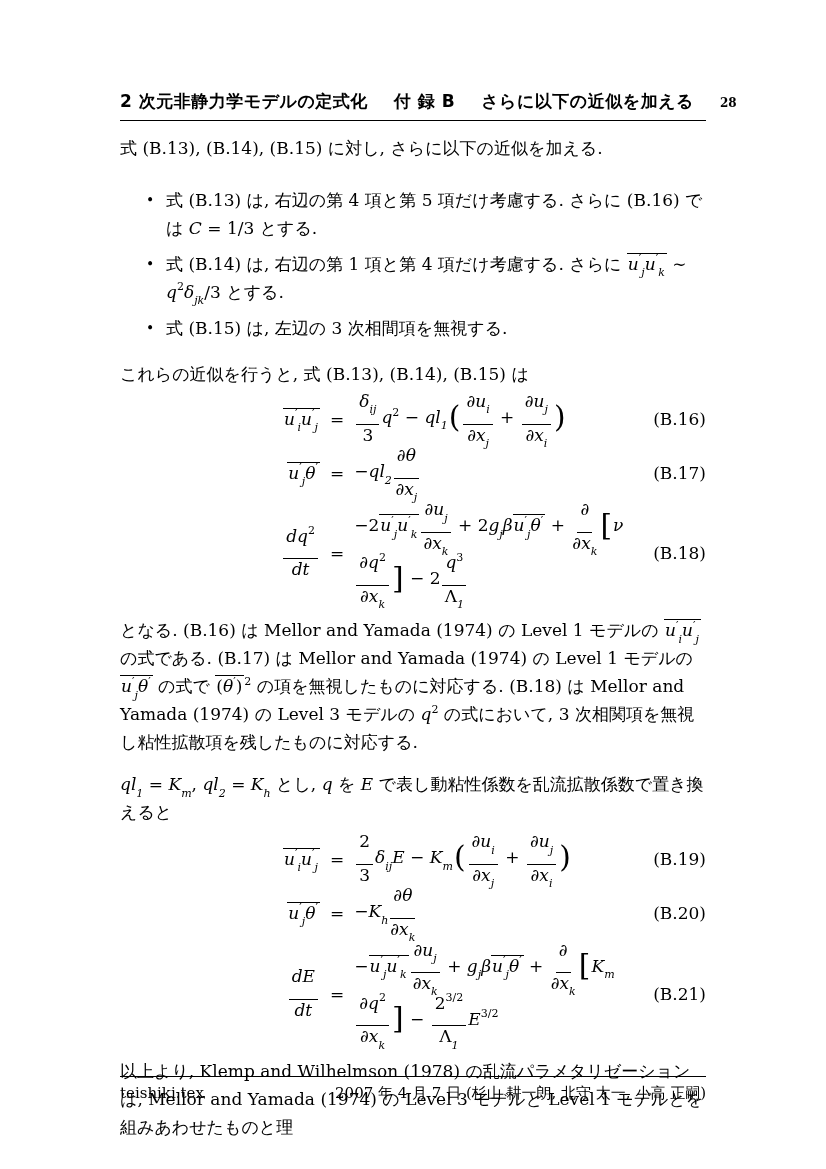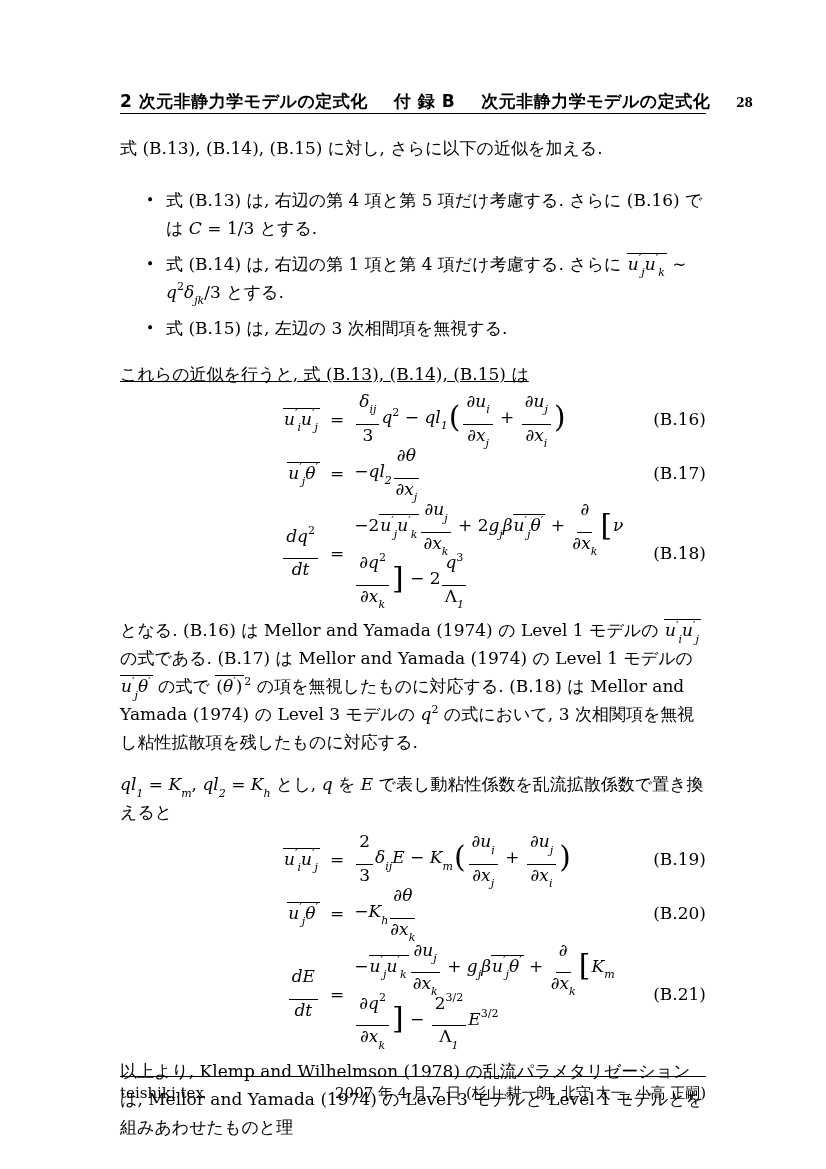--- a/index.html
+++ b/index.html
@@ -7,30 +7,30 @@
     width:826px;height:1169px;position:relative;
     font-family:"DejaVu Serif","Liberation Serif",serif;
     color:#000;font-size:17px;
   }
   .page{position:absolute;inset:0;width:826px;height:1169px;background:#fff;overflow:hidden;}
 
   
   .header{
     position:absolute;left:120px;width:586px;top:90px;
     display:flex;align-items:baseline;gap:26px;
-    border-bottom:1.5px solid #000;
+    border-bottom:1.5px solid #000;padding-bottom:7px;
   }
   .ht{font-family:"DejaVu Sans","Liberation Sans",sans-serif;font-weight:bold;font-size:17px;letter-spacing:0.5px;white-space:nowrap;}
   .hp{margin-left:auto;font-weight:bold;font-size:12px;}
 
   
   .content{position:absolute;left:120px;width:586px;top:134px;line-height:28px;}
   .para{margin:0;}
   .mb12{margin-bottom:12px;} .mb20{margin-bottom:24px;}
-  .mb8{text-decoration:underline;} .mb14{margin-bottom:14px;} .mb6{margin-bottom:6px;} .mb16{margin-bottom:16px;}
+  .mb8{} .mb14{margin-bottom:14px;} .mb6{margin-bottom:6px;} .mb16{margin-bottom:16px;}
 
   
   .bullets{margin:0 0 18px 0;padding-left:26px;}
   .bullet{display:flex;margin-bottom:8px;}
   .marker{flex:0 0 20px;font-size:14px;line-height:28px;}
   .btext{flex:1;}
 
   
   .eqs{margin:4px 0 10px 0;}
   .eq-row{display:flex;align-items:center;min-height:47px;margin:1px 0;}
@@ -61,21 +61,21 @@
   .fdate{margin-left:auto;}
 </style>
 </head>
 <body>
 
 <div class="page">
 
   <header class="header">
     <span class="ht">2 次元非静力学モデルの定式化</span>
     <span class="ht">付 録 B</span>
-    <span class="ht">次元非静力学モデルの定式化</span>
+    <span class="ht">さらに以下の近似を加える</span>
     <span class="hp">28</span>
   </header>
 
   <main class="content">
 
 
     <p class="para mb20"><span>式 (B.13), (B.14), (B.15) に対し, さらに以下の近似を加える.</span></p>
 
     <div class="bullets">
       <div class="bullet">

